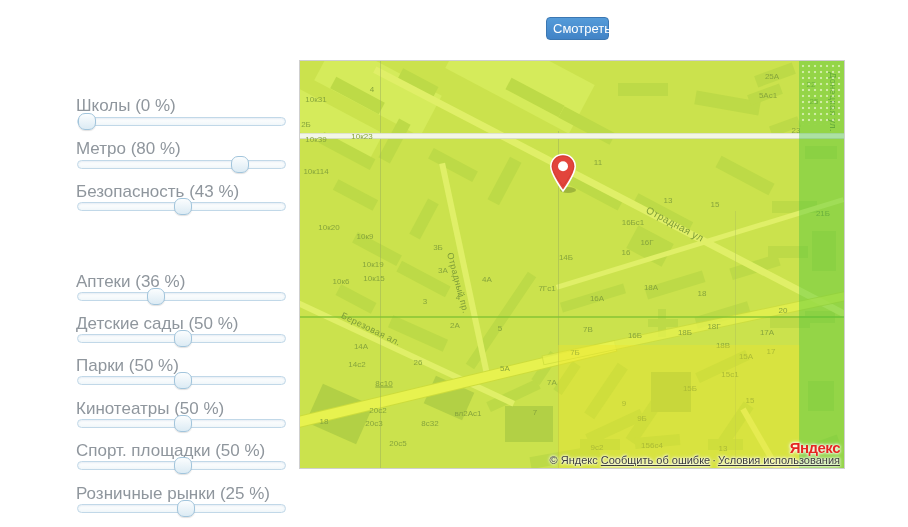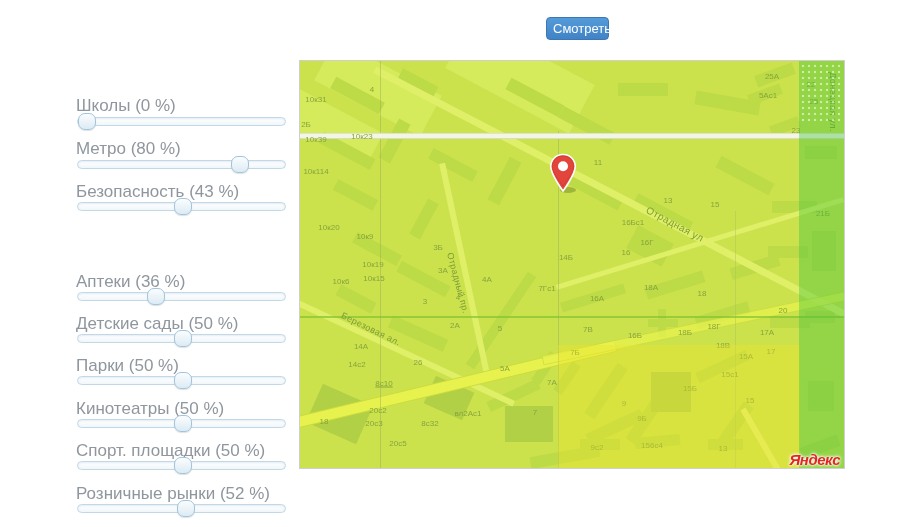--- a/index.html
+++ b/index.html
@@ -37,21 +37,21 @@
   .bline{position:absolute;}
   .mlabel{position:absolute;transform:translate(-50%,-50%);color:#87a53c;font-size:8px;white-space:nowrap;}
   .slbl{position:absolute;transform:translate(-50%,-50%);color:#7d9c38;white-space:nowrap;letter-spacing:.4px;}
   .ypatch{position:absolute;left:258px;top:284px;width:242px;height:124px;background:rgba(240,230,40,.35);}
   .strip{position:absolute;right:0;top:0;width:45px;height:100%;background:rgba(66,194,62,.40);}
   .trees{position:absolute;right:2px;top:2px;width:42px;height:62px;background-image:radial-gradient(rgba(255,255,240,.55) 1px,transparent 1.6px);background-size:6px 6px;}
   .pin{position:absolute;left:248px;top:92px;z-index:25;}
 
   
   .attr{position:absolute;right:4px;bottom:2px;text-align:right;z-index:30;font-size:11px;color:#3c3c3c;text-shadow:0 0 2px #fff,0 0 3px #fff,0 0 4px #fff;}
-  .attr-logo{font-weight:bold;font-size:15px;line-height:13px;color:#e52620;letter-spacing:-.5px;font-style:italic;}
+  .attr-logo{font-weight:bold;font-size:15px;line-height:13px;color:#e52620;letter-spacing:-.5px;}
   .attr a{color:#3c3c3c;text-decoration:underline;cursor:pointer;}
   .attr .sep{margin:0 2px;}
 </style>
 </head>
 <body>
 
 <div class="stage">
 
   <button class="blue-btn search-btn">Смотреть</button>
 
@@ -82,21 +82,21 @@
         <div class="thumb" style="left: 96px;"></div>
       </div>
       <div class="slabel" style="top: 399px;">Кинотеатры (50 %)</div>
       <div class="track" style="top: 419px;">
         <div class="thumb" style="left: 96px;"></div>
       </div>
       <div class="slabel" style="top: 441px;">Спорт. площадки (50 %)</div>
       <div class="track" style="top: 461px;">
         <div class="thumb" style="left: 96px;"></div>
       </div>
-      <div class="slabel" style="top: 484px;">Розничные рынки (52 %)</div>
+      <div class="slabel" style="top: 484px;">Розничные рынки (25 %)</div>
       <div class="track" style="top: 504px;">
         <div class="thumb" style="left: 99px;"></div>
       </div>
     </div>
 
 
   <div class="map" id="map">
     <div id="map-shapes">
         <div class="bldL" style="left: 18px; top: 4px; width: 120px; height: 46px; transform: rotate(28deg);"></div>
         <div class="bldL" style="left: -15px; top: 48px; width: 95px; height: 38px; transform: rotate(28deg);"></div>
@@ -246,15 +246,19 @@
 
     <svg class="pin" width="30" height="40" viewBox="0 0 30 40">
       <ellipse cx="20" cy="37" rx="8" ry="3" fill="rgba(60,80,20,.30)"></ellipse>
       <path d="M15 1.5 C8 1.5 2.8 6.8 2.8 13.6 C2.8 21.5 15 38 15 38 C15 38 27.2 21.5 27.2 13.6 C27.2 6.8 22 1.5 15 1.5 Z" fill="#e2453c" stroke="#ffffff" stroke-width="1.6"></path>
       <path d="M15 3 C9 3 4.3 7.6 4.3 13.6 C4.3 18 9 25 15 33 C15 33 25.7 19 25.7 13.6 C25.7 7.6 21 3 15 3 Z" fill="none" stroke="#c23129" stroke-width="0.8" opacity="0.5"></path>
       <circle cx="15" cy="13.2" r="5" fill="#ffffff"></circle>
     </svg>
 
     <div class="attr">
       <div class="attr-logo">Яндекс</div>
+      <div>
+        <span>© Яндекс</span>
+        <a>Сообщить об ошибке</a><span class="sep">·</span><a>Условия использования</a>
+      </div>
     </div>
   </div>
 </div>
 
 </body></html>

